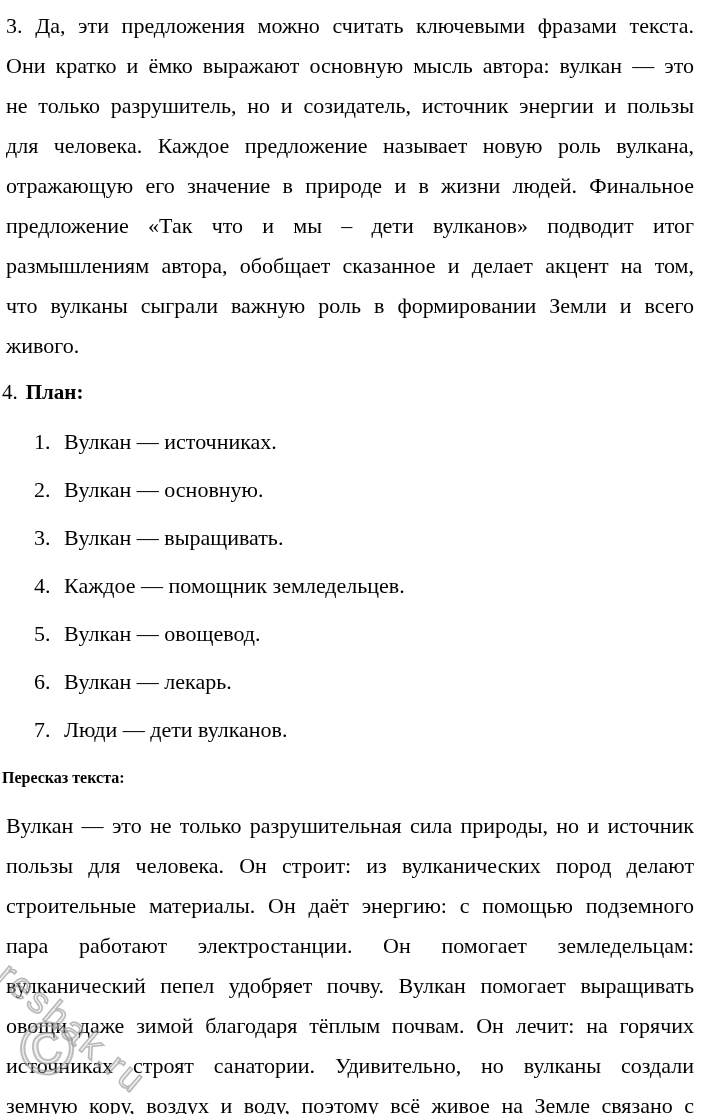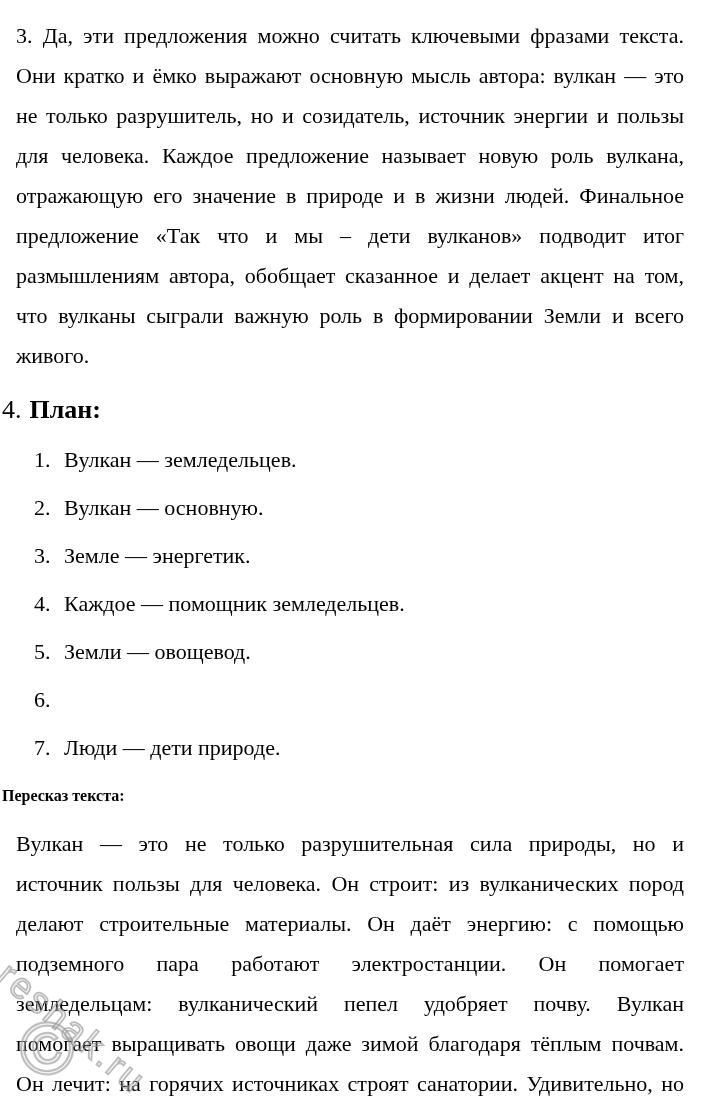--- a/index.html
+++ b/index.html
@@ -20,24 +20,24 @@
     height: 1114px;
     box-sizing: border-box;
     padding: 2px 3px 0 2px;
     background: #ffffff;
   }
   .body-text {
     font-size: 22px;
     line-height: 40px;
     text-align: justify;
     word-spacing: 2px;
-    margin: 14px;
+    margin: 4px;
   }
   .plan-heading {
-    font-size: 26px;
+    font-size: 21px;
     line-height: 40px;
     margin: 6px 0 0 0;
   }
   .plan-heading .plan-num {
     font-weight: normal;
     margin-right: 8px;
   }
   .plan-heading .plan-title {
     font-weight: bold;
   }
@@ -104,44 +104,45 @@
 
   <p class="body-text">3. Да, эти предложения можно считать ключевыми фразами текста. Они кратко и ёмко выражают основную мысль автора: вулкан — это не только разрушитель, но и созидатель, источник энергии и пользы для человека. Каждое предложение называет новую роль вулкана, отражающую его значение в природе и в жизни людей. Финальное предложение «Так что и мы – дети вулканов» подводит итог размышлениям автора, обобщает сказанное и делает акцент на том, что вулканы сыграли важную роль в формировании Земли и всего живого.</p>
 
   <p class="plan-heading">
     <span class="plan-num">4.</span><span class="plan-title">План:</span>
   </p>
 
   <div class="plan-list">
     <div class="plan-item">
       <span class="num">1.</span>
-      <span class="txt">Вулкан — земледельцев.</span>
+      <span class="txt">Вулкан — источниках.</span>
     </div>
     <div class="plan-item">
       <span class="num">2.</span>
       <span class="txt">Вулкан — основную.</span>
     </div>
     <div class="plan-item">
       <span class="num">3.</span>
-      <span class="txt">Земле — энергетик.</span>
+      <span class="txt">Вулкан — выращивать.</span>
     </div>
     <div class="plan-item">
       <span class="num">4.</span>
       <span class="txt">Каждое — помощник земледельцев.</span>
     </div>
     <div class="plan-item">
       <span class="num">5.</span>
-      <span class="txt">Земли — овощевод.</span>
+      <span class="txt">Вулкан — овощевод.</span>
     </div>
     <div class="plan-item">
       <span class="num">6.</span>
+      <span class="txt">Вулкан — лекарь.</span>
     </div>
     <div class="plan-item">
       <span class="num">7.</span>
-      <span class="txt">Люди — дети природе.</span>
+      <span class="txt">Люди — дети вулканов.</span>
     </div>
   </div>
 
   <p class="retell-heading">Пересказ текста:</p>
 
   <p class="body-text retell-text">Вулкан — это не только разрушительная сила природы, но и источник пользы для человека. Он строит: из вулканических пород делают строительные материалы. Он даёт энергию: с помощью подземного пара работают электростанции. Он помогает земледельцам: вулканический пепел удобряет почву. Вулкан помогает выращивать овощи даже зимой благодаря тёплым почвам. Он лечит: на горячих источниках строят санатории. Удивительно, но вулканы создали земную кору, воздух и воду, поэтому всё живое на Земле связано с ними. Мы — дети вулканов.</p>
 
   <div class="watermark">
     <span class="wm-copy">©</span>
     <span class="wm-site">reshak.ru</span>

